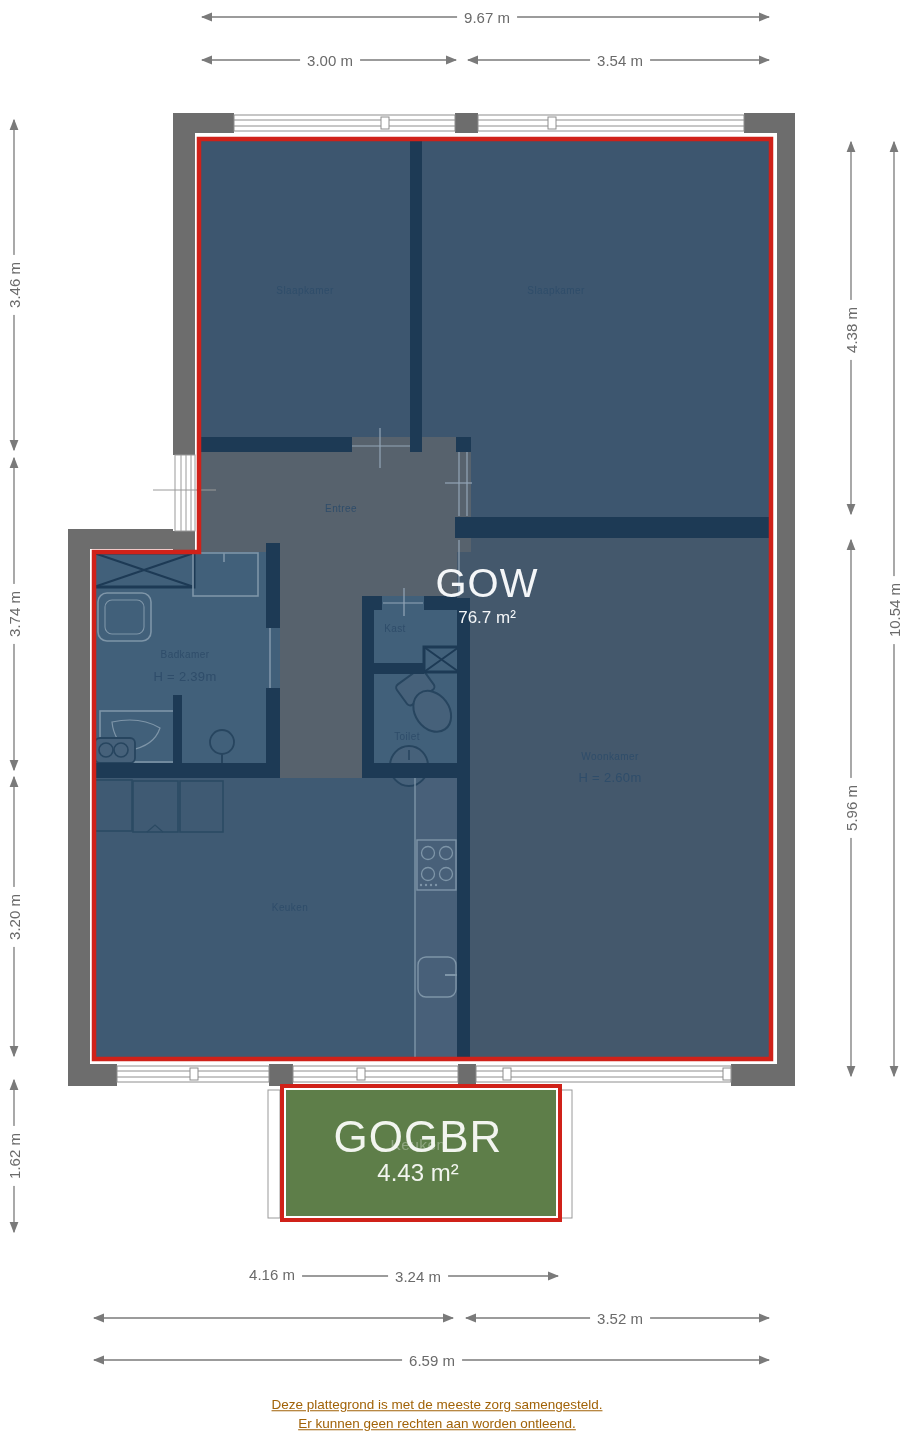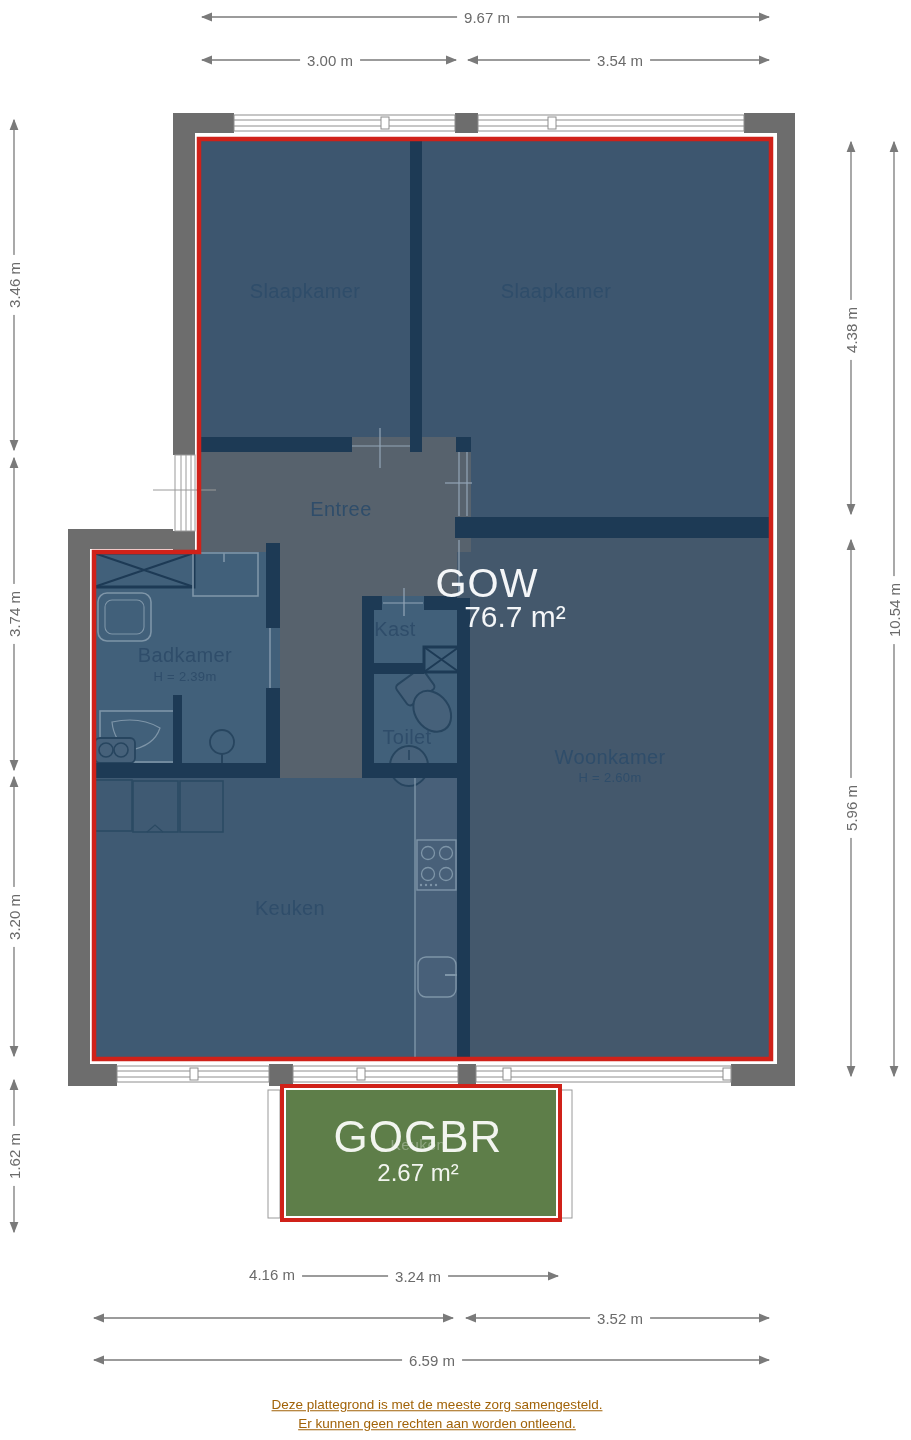--- a/index.html
+++ b/index.html
@@ -1,25 +1,25 @@
 <!DOCTYPE html>
 <html><head>
 <meta charset="utf-8">
 <style>
   html,body{margin:0;padding:0;background:#ffffff;}
   #stage{position:relative;width:911px;height:1440px;background:#ffffff;overflow:hidden;
          font-family:"Liberation Sans", sans-serif;}
   #plan-svg{position:absolute;left:0;top:0;}
   .lbl{position:absolute;transform:translate(-50%,-50%);white-space:nowrap;line-height:1;}
-  .room{font-size:20px;color:#2f4d6a;letter-spacing:.4px;}
+  .room{font-size:10px;color:#2f4d6a;letter-spacing:.4px;}
   .room-h{font-size:13px;color:#2f4d6a;letter-spacing:.3px;}
   .dim{font-size:15px;color:#6a6a6a;background:#ffffff;padding:2px 7px;}
   .dim.rot{transform:translate(-50%,-50%) rotate(-90deg);}
   .big{color:#f4f6f8;font-size:40px;letter-spacing:1px;text-align:center;}
-  .big-area{color:#f4f6f8;font-size:30px;margin-left:28px;}
+  .big-area{color:#f4f6f8;font-size:17px;}
   .bal-big{color:#f2f5ef;font-size:44px;letter-spacing:1px;}
   .bal-area{color:#f2f5ef;font-size:24px;}
   .faint{font-size:15.5px;color:rgba(255,255,255,0.30);letter-spacing:.4px;}
   .foot{font-size:13.5px;color:#a16207;text-decoration:underline;}
 </style>
 </head>
 <body>
 
 <div id="stage">
 
@@ -206,21 +206,21 @@
 <div class="lbl room" style="left:407px;top:737px">Toilet</div>
 <div class="lbl room" style="left:610px;top:757px">Woonkamer</div>
 <div class="lbl room-h" style="left:610px;top:777px">H = 2.60m</div>
 <div class="lbl room" style="left:290px;top:908px">Keuken</div>
 
 <div class="lbl big" style="left:487px;top:583px">GOW</div>
 <div class="lbl big-area" style="left:487px;top:617px">76.7 m²</div>
 
 <div class="lbl faint" style="left:418px;top:1145px">Keuken</div>
 <div class="lbl bal-big" style="left:418px;top:1137px">GOGBR</div>
-<div class="lbl bal-area" style="left:418px;top:1173px">2.67 m²</div>
+<div class="lbl bal-area" style="left:418px;top:1173px">4.43 m²</div>
 
 <div class="lbl dim" style="left:487px;top:17px">9.67 m</div>
 <div class="lbl dim" style="left:330px;top:60px">3.00 m</div>
 <div class="lbl dim" style="left:620px;top:60px">3.54 m</div>
 <div class="lbl dim rot" style="left:14px;top:285px">3.46 m</div>
 <div class="lbl dim rot" style="left:14px;top:614px">3.74 m</div>
 <div class="lbl dim rot" style="left:14px;top:917px">3.20 m</div>
 <div class="lbl dim rot" style="left:14px;top:1156px">1.62 m</div>
 <div class="lbl dim rot" style="left:851px;top:330px">4.38 m</div>
 <div class="lbl dim rot" style="left:851px;top:808px">5.96 m</div>

